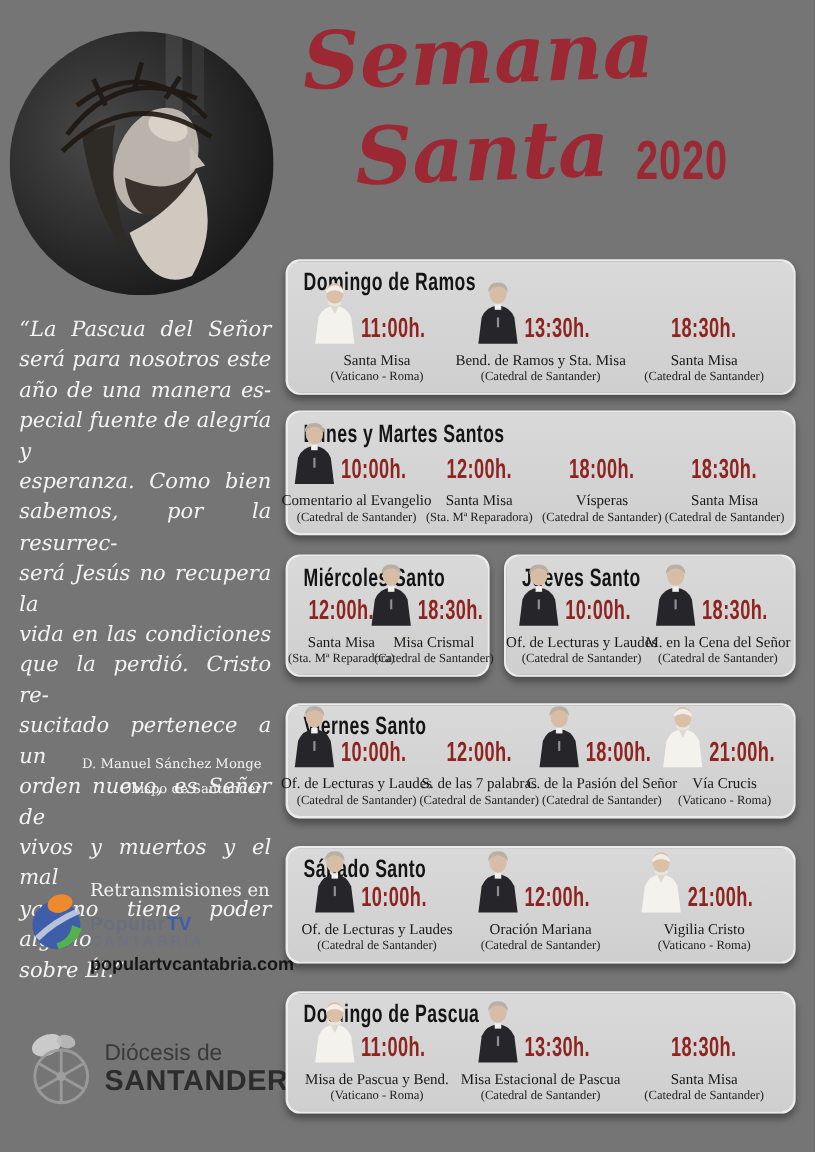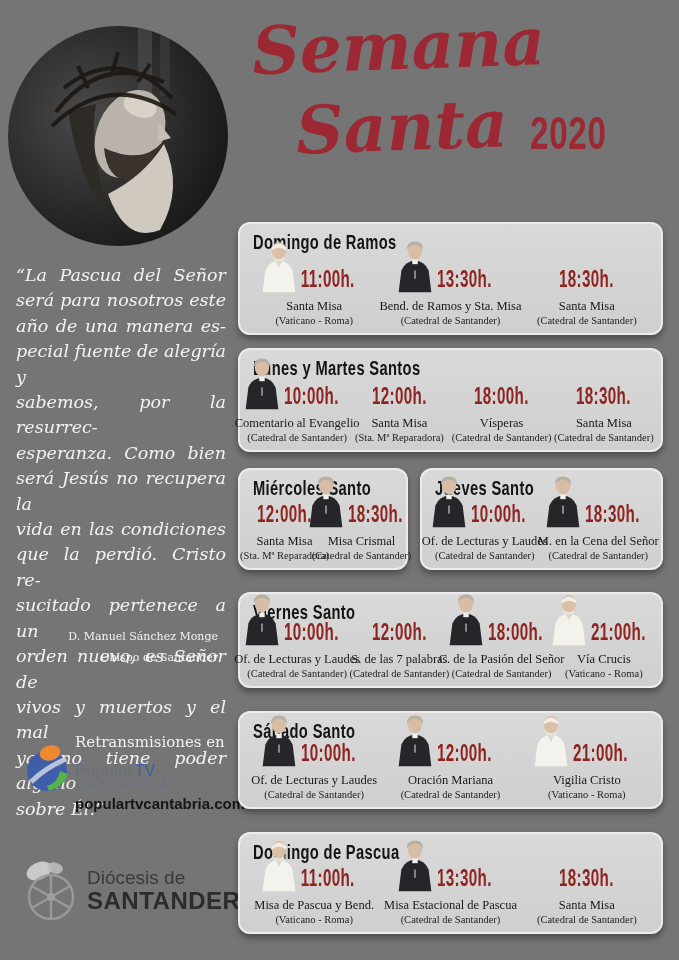--- a/index.html
+++ b/index.html
@@ -25,35 +25,35 @@
   .quote-line{text-align:justify;text-align-last:justify;white-space:normal;}
   .quote-line:last-child{text-align-last:left;}
   .attrib{position:absolute;left:16px;top:626px;width:202px;text-align:right;color:#f3f3f3;
           font-family:"DejaVu Serif",serif;font-size:11px;line-height:21px;}
 
   
   .broadcast{position:absolute;left:24px;top:733px;display:flex;align-items:flex-start;}
   .ptv-icon{width:48px;height:52px;margin-top:11px;flex:none;}
   .bc-col{margin-left:3px;}
   .bc-label{font-family:"DejaVu Serif",serif;font-size:15px;color:#f2f2f2;margin-bottom:12px;}
-  .brandrow{font-weight:normal;font-size:16px;line-height:15px;}
+  .brandrow{font-weight:bold;font-size:16px;line-height:15px;}
   .brand-pop{color:rgba(104,110,128,.85);letter-spacing:.5px;}
   .brand-tv{color:#3f5eaa;margin-left:1px;}
   .brand-region{font-weight:bold;font-size:12.5px;letter-spacing:2.5px;color:rgba(108,114,130,.8);line-height:13px;}
   .site{font-weight:bold;font-size:15px;color:#161616;margin-top:4px;}
 
   
   .diocese{position:absolute;left:22px;top:858px;display:flex;align-items:center;}
   .dio-icon{width:60px;height:66px;flex:none;}
   .dio-text{margin-left:5px;}
   .dio-top{font-size:19px;color:#3a3a3a;}
   .dio-bottom{font-size:24px;font-weight:bold;color:#2c2c2c;letter-spacing:.5px;margin-top:-2px;}
 
   
-  .cards{position:absolute;left:238px;top:222px;width:425px;height:714px;}
+  .cards{position:absolute;left:238px;top:216px;width:425px;height:714px;}
   .card{position:absolute;background:linear-gradient(#d9d9d9,#cfcfcf);
         border:2px solid #ececec;border-radius:12px;box-sizing:border-box;
         box-shadow:0 4px 6px rgba(0,0,0,.35);}
   .card-head{padding:6px 0 0 13px;}
   .cond-head{display:inline-block;font-weight:bold;font-size:21px;color:#141414;
              transform:scaleX(.7);transform-origin:left center;white-space:nowrap;letter-spacing:.5px;}
   .events{position:absolute;left:6px;right:6px;bottom:7px;display:flex;}
   .event{flex:1;display:flex;flex-direction:column;align-items:center;justify-content:flex-end;min-width:0;}
   .time-row{display:flex;align-items:flex-end;justify-content:center;height:56px;}
   .fig{width:40px;height:54px;margin-right:-12px;position:relative;z-index:1;flex:none;}
@@ -126,22 +126,22 @@
       <span class="t2">Santa</span>
       <span class="year">2020</span>
     </div>
   </div>
 
   <div class="quote" id="quote-lines">
       <div class="quote-line">“La Pascua del Señor</div>
       <div class="quote-line">será para nosotros este</div>
       <div class="quote-line">año de una manera es-</div>
       <div class="quote-line">pecial fuente de alegría y</div>
+      <div class="quote-line">esperanza.  Como  bien</div>
       <div class="quote-line">sabemos, por la resurrec-</div>
-      <div class="quote-line">esperanza.  Como  bien</div>
       <div class="quote-line">será Jesús no recupera la</div>
       <div class="quote-line">vida en las condiciones</div>
       <div class="quote-line">que la perdió. Cristo re-</div>
       <div class="quote-line">sucitado pertenece a un</div>
       <div class="quote-line">orden nuevo, es Señor de</div>
       <div class="quote-line">vivos y muertos y el mal</div>
       <div class="quote-line">ya no tiene poder alguno</div>
       <div class="quote-line">sobre Él.”</div>
     </div>
   <div class="attrib">

